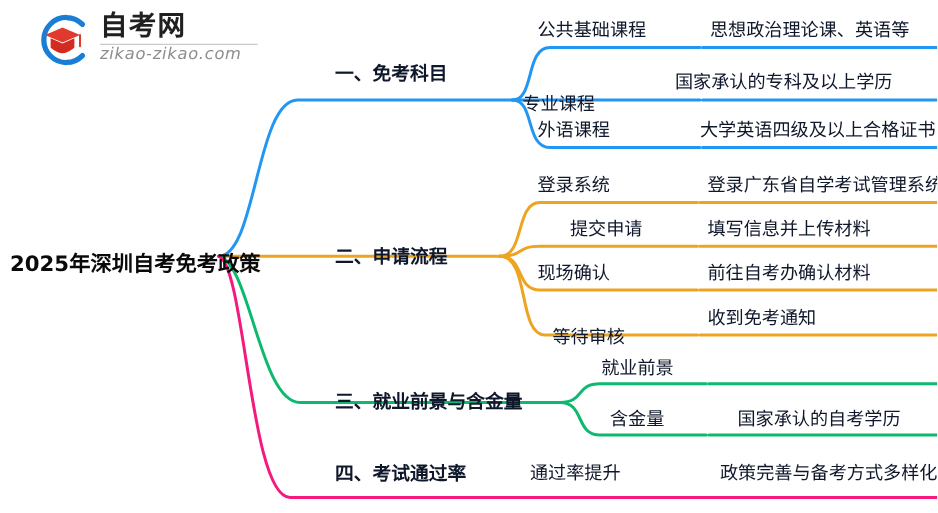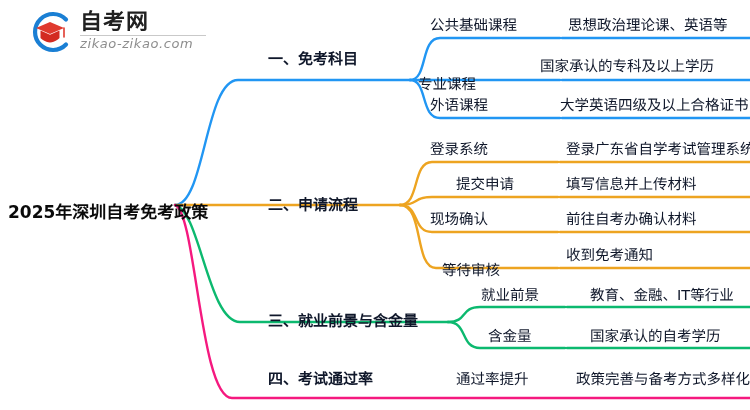--- a/index.html
+++ b/index.html
@@ -161,20 +161,19 @@
   <div class="node lvl3" style="left:430px; top:212px;">现场确认</div>
   <div class="node lvl3" style="left:442px; top:248px;margin-top:15px;">等待审核</div>
   <div class="node lvl4" style="left:566px; top:142px;">登录广东省自学考试管理系统</div>
   <div class="node lvl4" style="left:566px; top:177px;">填写信息并上传材料</div>
   <div class="node lvl4" style="left:566px; top:212px;">前往自考办确认材料</div>
   <div class="node lvl4" style="left:566px; top:248px;">收到免考通知</div>
 
   <div class="node lvl2" style="left:268px; top:314px;">三、就业前景与含金量</div>
   <div class="node lvl3" style="left:481px; top:288px;">就业前景</div>
   <div class="node lvl3" style="left:488px; top:329px;">含金量</div>
-  <div class="node lvl4" style="left:590px; top:288px;">教育、金融、IT等行业</div>
   <div class="node lvl4" style="left:590px; top:329px;">国家承认的自考学历</div>
 
   <div class="node lvl2" style="left:268px; top:372px;">四、考试通过率</div>
-  <div class="node lvl3" style="left:456px; top:372px;">通过率提升</div>
+  <div class="node lvl3" style="left:424px; top:372px;">通过率提升</div>
   <div class="node lvl4" style="left:576px; top:372px;">政策完善与备考方式多样化</div>
 
 </div>
 
 </body></html>

